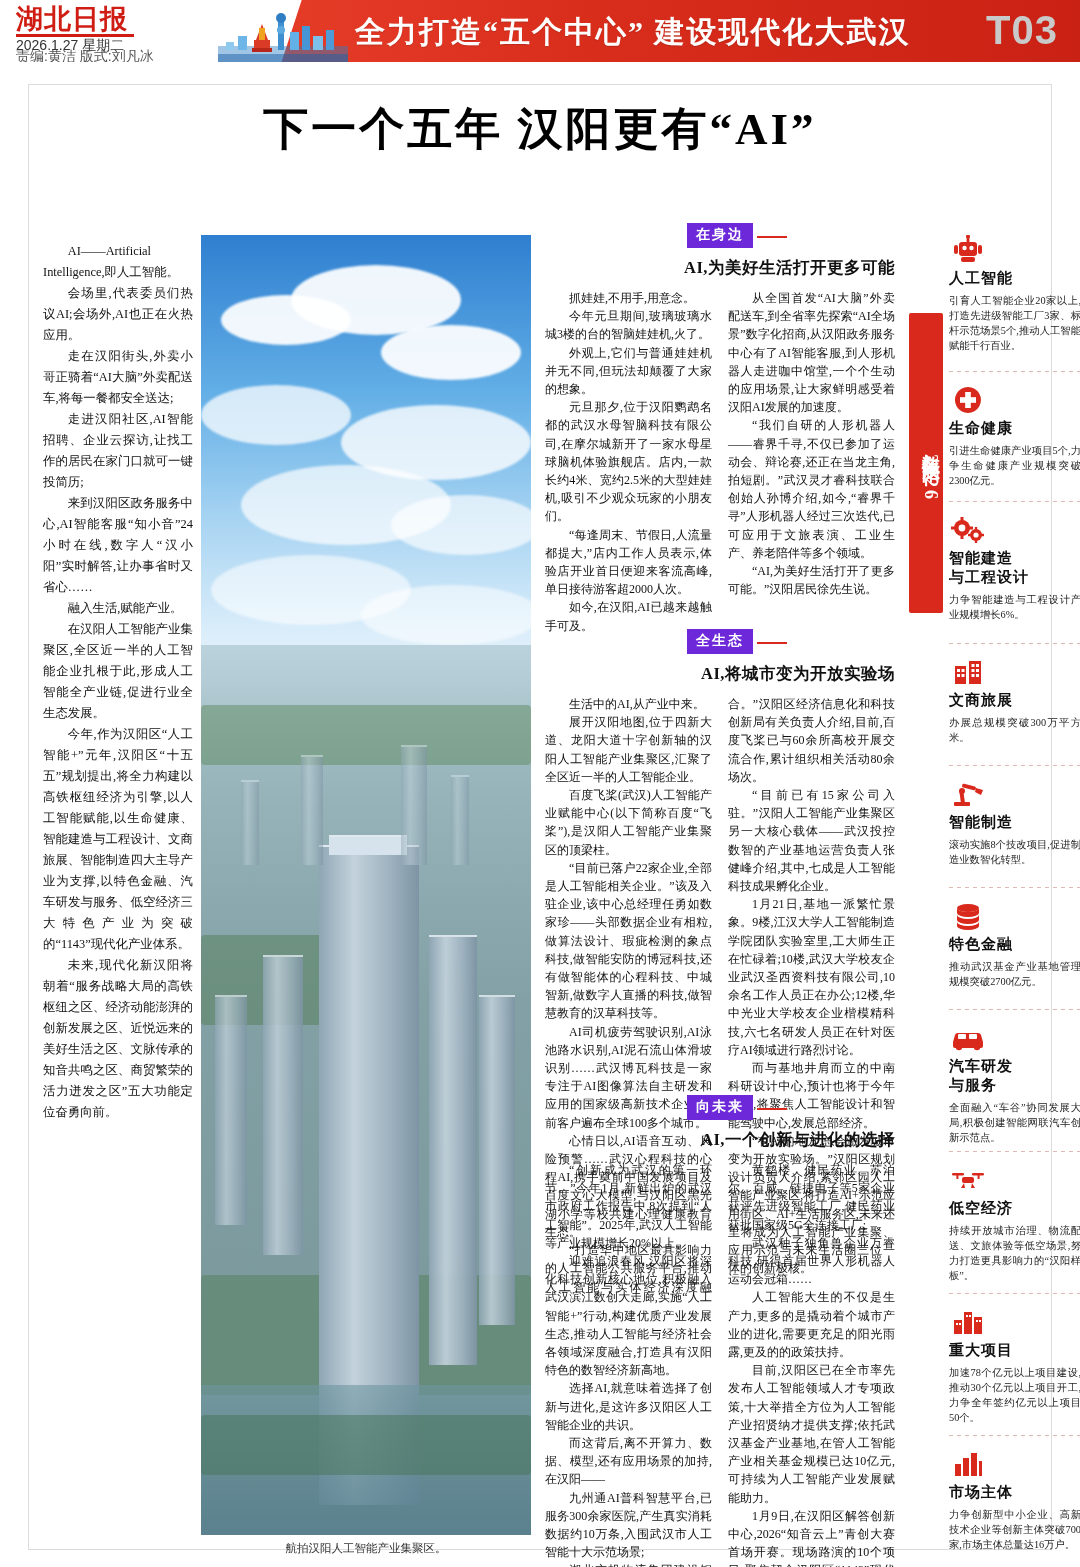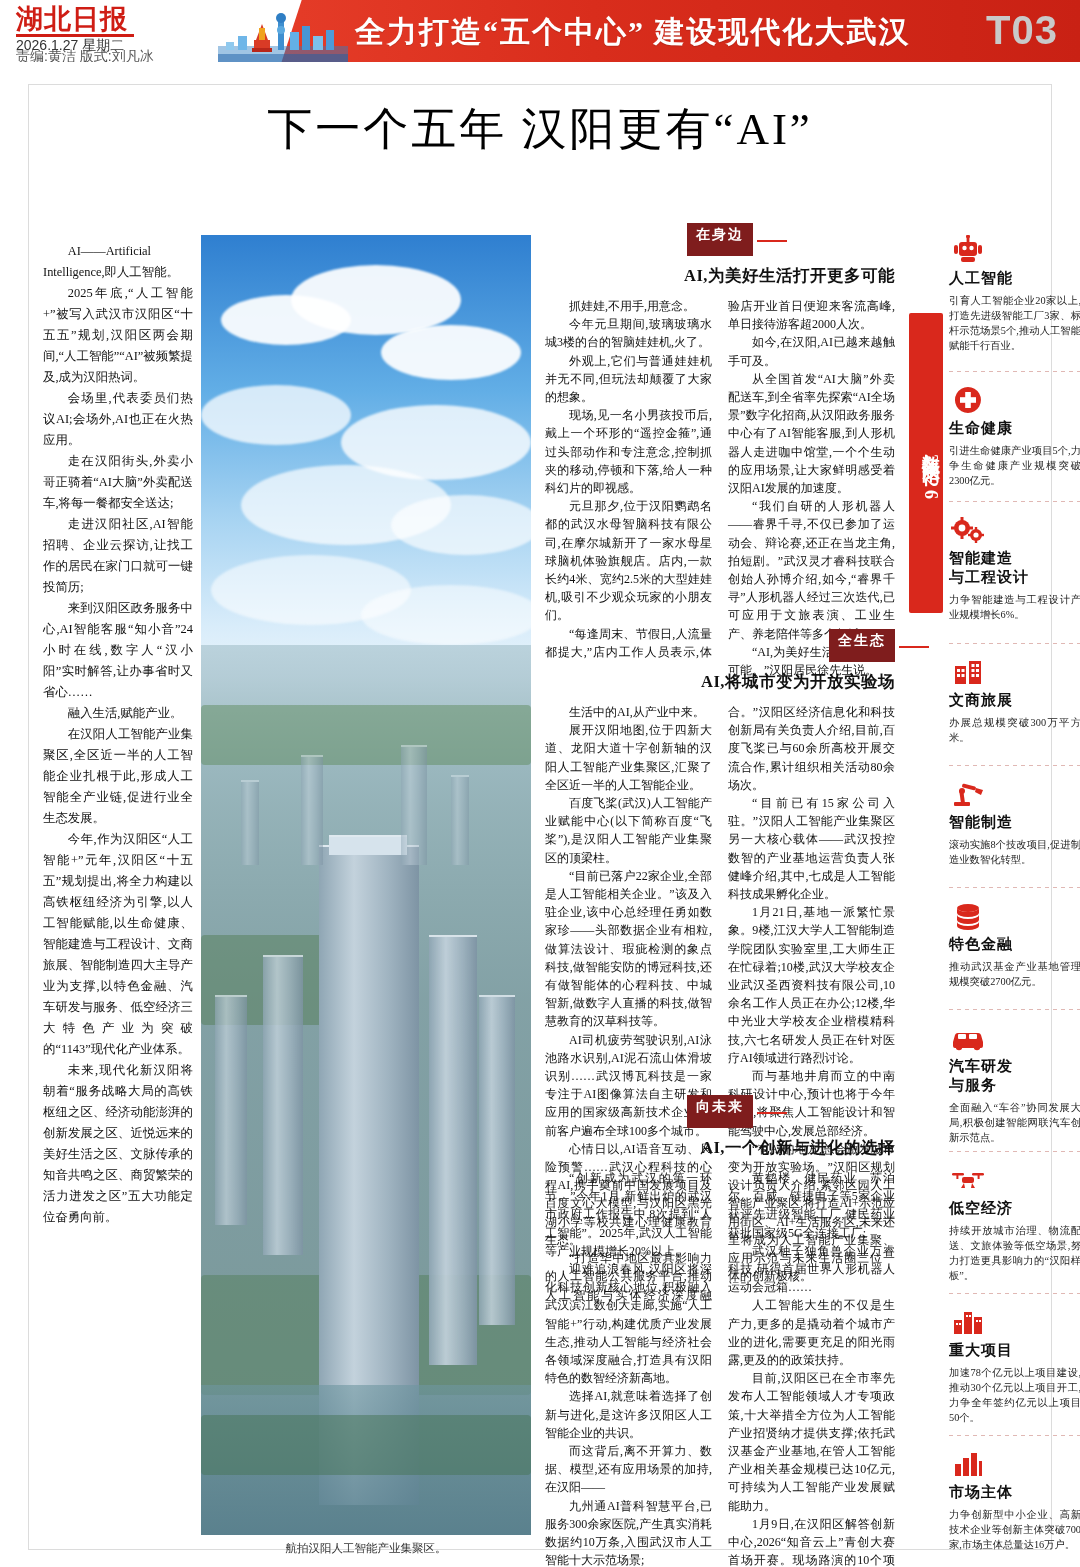--- a/index.html
+++ b/index.html
@@ -99,21 +99,21 @@
     text-align: center;
     font-size: 17px;
     color: #222;
     margin-top: 28px;
     letter-spacing: 1px;
     font-family: "Liberation Serif", serif;
   }
   .headline {
     text-align: center;
     font-size: 45px;
-    font-weight: normal;
+    font-weight: bold;
     letter-spacing: 3px;
     margin-top: 14px;
     color: #000;
     font-family: "Liberation Serif", serif;
   }
 
   
   .content {
     position: absolute;
     left: 0; top: 130px;
@@ -186,26 +186,26 @@
   }
 
   
   .col-mid {
     position: absolute;
     left: 516px; top: 0px;
     width: 350px; height: 1330px;
   }
   .sect-tag {
     display: inline-block;
-    background: #7f1d1d;
+    background: #6d28d9;
     color: #fff;
     font-size: 14px;
     font-weight: bold;
     letter-spacing: 2px;
-    padding: 3px 9px 12px 9px;
+    padding: 3px 9px 4px 9px;
     position: relative;
     font-family: "Liberation Serif", serif;
   }
   .sect-tag::after {
     content: "";
     position: absolute;
     right: -34px; top: 50%;
     width: 30px; height: 2px;
     background: #d9281c;
   }
@@ -314,21 +314,20 @@
 </div>
 
 <div class="sheet">
 
   <div class="headline">下一个五年  汉阳更有“AI”</div>
 
   <div class="content">
 
     <div class="col-left">
       <p>AI——Artificial Intelligence,即人工智能。</p>
-      <p>2025年底,“人工智能+”被写入武汉市汉阳区“十五五”规划,汉阳区两会期间,“人工智能”“AI”被频繁提及,成为汉阳热词。</p>
       <p>会场里,代表委员们热议AI;会场外,AI也正在火热应用。</p>
       <p>走在汉阳街头,外卖小哥正骑着“AI大脑”外卖配送车,将每一餐都安全送达;</p>
       <p>走进汉阳社区,AI智能招聘、企业云探访,让找工作的居民在家门口就可一键投简历;</p>
       <p>来到汉阳区政务服务中心,AI智能客服“知小音”24小时在线,数字人“汉小阳”实时解答,让办事省时又省心……</p>
       <p>融入生活,赋能产业。</p>
       <p>在汉阳人工智能产业集聚区,全区近一半的人工智能企业扎根于此,形成人工智能全产业链,促进行业全生态发展。</p>
       <p>今年,作为汉阳区“人工智能+”元年,汉阳区“十五五”规划提出,将全力构建以高铁枢纽经济为引擎,以人工智能赋能,以生命健康、智能建造与工程设计、文商旅展、智能制造四大主导产业为支撑,以特色金融、汽车研发与服务、低空经济三大特色产业为突破的“1143”现代化产业体系。</p>
       <p>未来,现代化新汉阳将朝着“服务战略大局的高铁枢纽之区、经济动能澎湃的创新发展之区、近悦远来的美好生活之区、文脉传承的知音共鸣之区、商贸繁荣的活力迸发之区”五大功能定位奋勇向前。</p>
     </div>
     <div class="credit" style="white-space:pre-line">文:汉阳区委宣传部
@@ -374,32 +373,31 @@
 
       <div style="position:absolute; left:0; top:8px; width:350px;">
         <div style="text-align:center">
           <span class="sect-tag">在身边</span>
         </div>
         <div class="sect-sub">AI,为美好生活打开更多可能</div>
         <div class="two-col">
           <p>抓娃娃,不用手,用意念。</p>
           <p>今年元旦期间,玻璃玻璃水城3楼的台的智脑娃娃机,火了。</p>
           <p>外观上,它们与普通娃娃机并无不同,但玩法却颠覆了大家的想象。</p>
-          <p>现场,见一名小男孩投币后,戴上一个环形的“遥控金箍”,通过头部动作和专注意念,控制抓夹的移动,停顿和下落,给人一种科幻片的即视感。</p>
           <p>元旦那夕,位于汉阳鹦鹉名都的武汉水母智脑科技有限公司,在摩尔城新开了一家水母星球脑机体验旗舰店。店内,一款长约4米、宽约2.5米的大型娃娃机,吸引不少观众玩家的小朋友们。</p>
           <p>“每逢周末、节假日,人流量都提大,”店内工作人员表示,体验店开业首日便迎来客流高峰,单日接待游客超2000人次。</p>
           <p>如今,在汉阳,AI已越来越触手可及。</p>
           <p>从全国首发“AI大脑”外卖配送车,到全省率先探索“AI全场景”数字化招商,从汉阳政务服务中心有了AI智能客服,到人形机器人走进咖中馆堂,一个个生动的应用场景,让大家鲜明感受着汉阳AI发展的加速度。</p>
           <p>“我们自研的人形机器人——睿界千寻,不仅已参加了运动会、辩论赛,还正在当龙主角,拍短剧。”武汉灵才睿科技联合创始人孙博介绍,如今,“睿界千寻”人形机器人经过三次迭代,已可应用于文旅表演、工业生产、养老陪伴等多个领域。</p>
           <p>“AI,为美好生活打开了更多可能。”汉阳居民徐先生说。</p>
         </div>
       </div>
 
       <div style="position:absolute; left:0; top:414px; width:350px;">
-        <div style="text-align:right">
+        <div style="text-align:center">
           <span class="sect-tag">全生态</span>
         </div>
         <div class="sect-sub">AI,将城市变为开放实验场</div>
         <div class="two-col">
           <p>生活中的AI,从产业中来。</p>
           <p>展开汉阳地图,位于四新大道、龙阳大道十字创新轴的汉阳人工智能产业集聚区,汇聚了全区近一半的人工智能企业。</p>
           <p>百度飞桨(武汉)人工智能产业赋能中心(以下简称百度“飞桨”),是汉阳人工智能产业集聚区的顶梁柱。</p>
           <p>“目前已落户22家企业,全部是人工智能相关企业。”该及入驻企业,该中心总经理任勇如数家珍——头部数据企业有相粒,做算法设计、瑕疵检测的象点科技,做智能安防的博冠科技,还有做智能体的心程科技、中城智新,做数字人直播的科技,做智慧教育的汉草科技等。</p>
           <p>AI司机疲劳驾驶识别,AI泳池路水识别,AI泥石流山体滑坡识别……武汉博瓦科技是一家专注于AI图像算法自主研发和应用的国家级高新技术企业,目前客户遍布全球100多个城市。</p>
           <p>心情日以,AI语音互动、风险预警……武汉心程科技的心程AI,携手奠前中国发展项目及百度文心大模型,与汉阳区黑光湖小学等校共建心理健康教育生态。</p>

